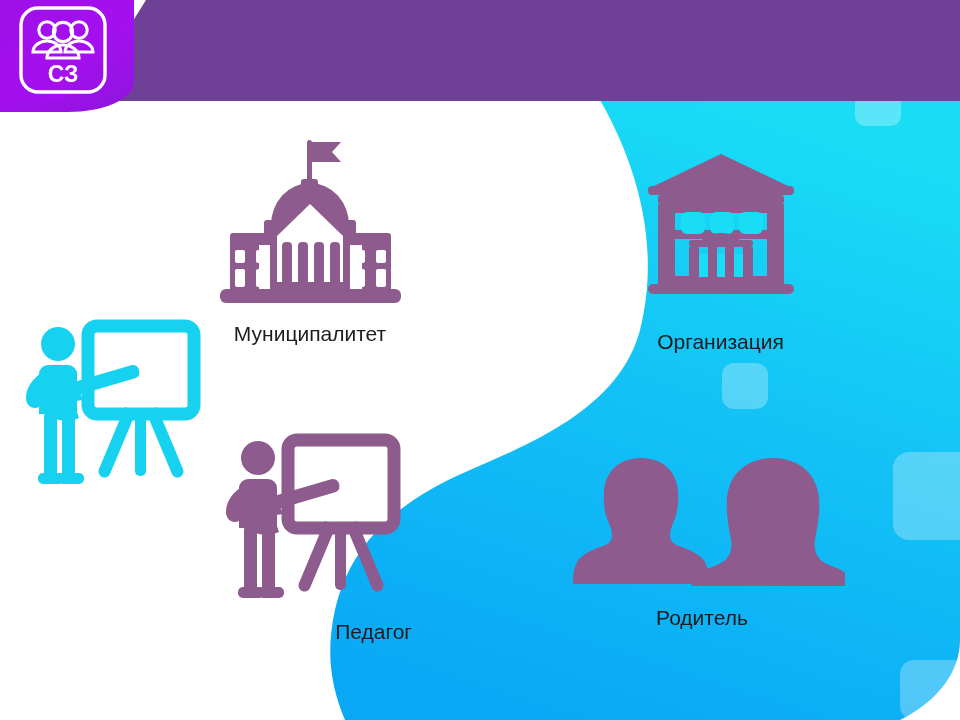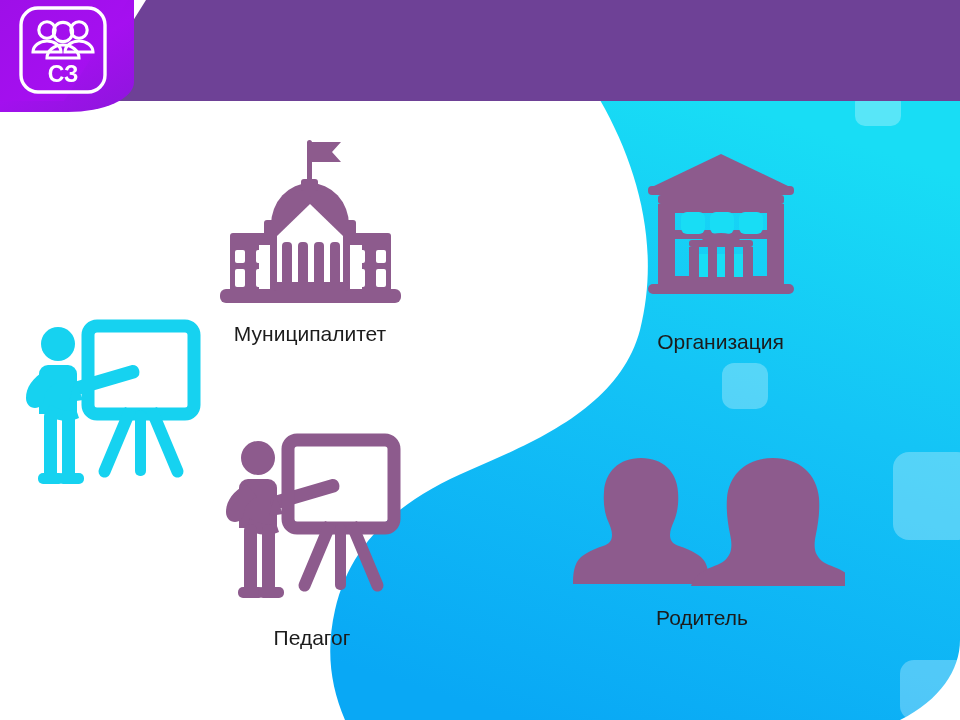--- a/index.html
+++ b/index.html
@@ -98,21 +98,21 @@
 
   #node-organization { left: 618px; top: 150px; width: 205px; height: 215px; }
   #node-organization .glyph { position:absolute; left: 24px; top: 0; width: 158px; height: 152px; }
   #node-organization .label { top: 180px; }
 
   #node-teacher-cyan { left: 22px; top: 318px; width: 190px; height: 175px; }
   #node-teacher-cyan .glyph { position:absolute; left: 0; top: 0; width: 190px; height: 175px; }
 
   #node-teacher-purple { left: 222px; top: 432px; width: 200px; height: 220px; }
   #node-teacher-purple .glyph { position:absolute; left: 0; top: 0; width: 190px; height: 175px; }
-  #node-teacher-purple .label { top: 194px; left: -10px; }
+  #node-teacher-purple .label { top: 188px; left: -10px; text-align: right; }
 
   #node-parent { left: 565px; top: 456px; width: 290px; height: 190px; }
   #node-parent .glyph { position:absolute; left: 8px; top: 0; width: 272px; height: 130px; }
   #node-parent .label { top: 150px; left: -8px; }
 </style>
 </head>
 <body>
 
 <div id="slide">
 

